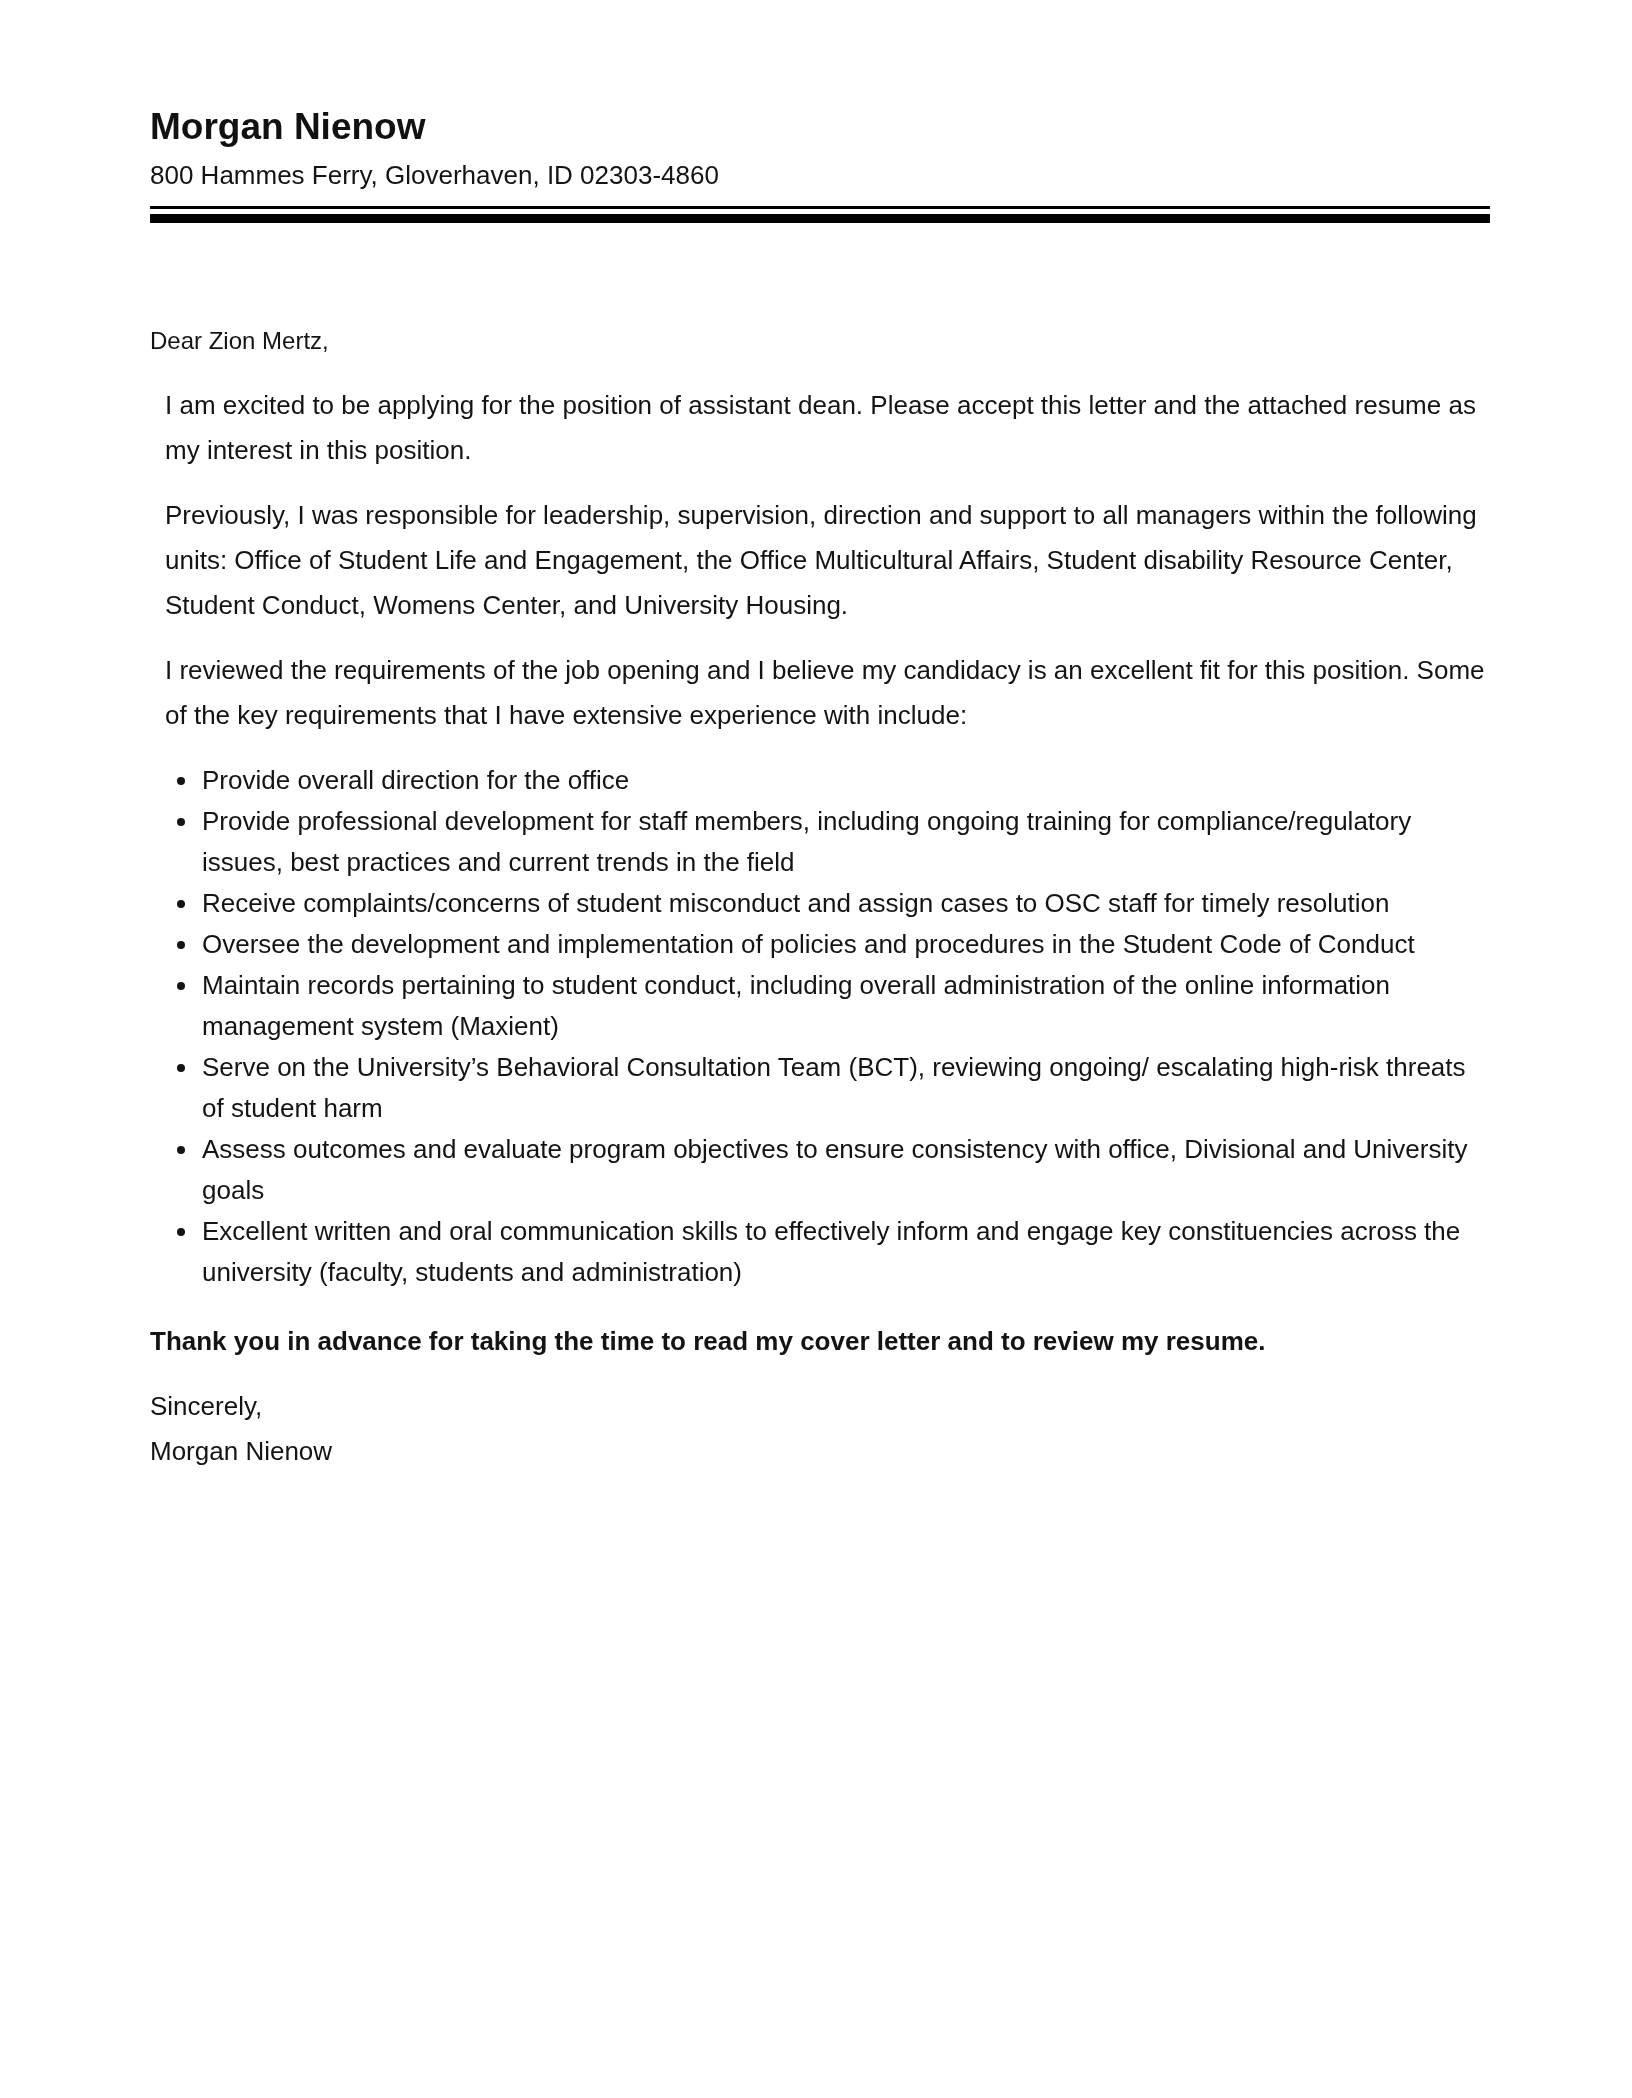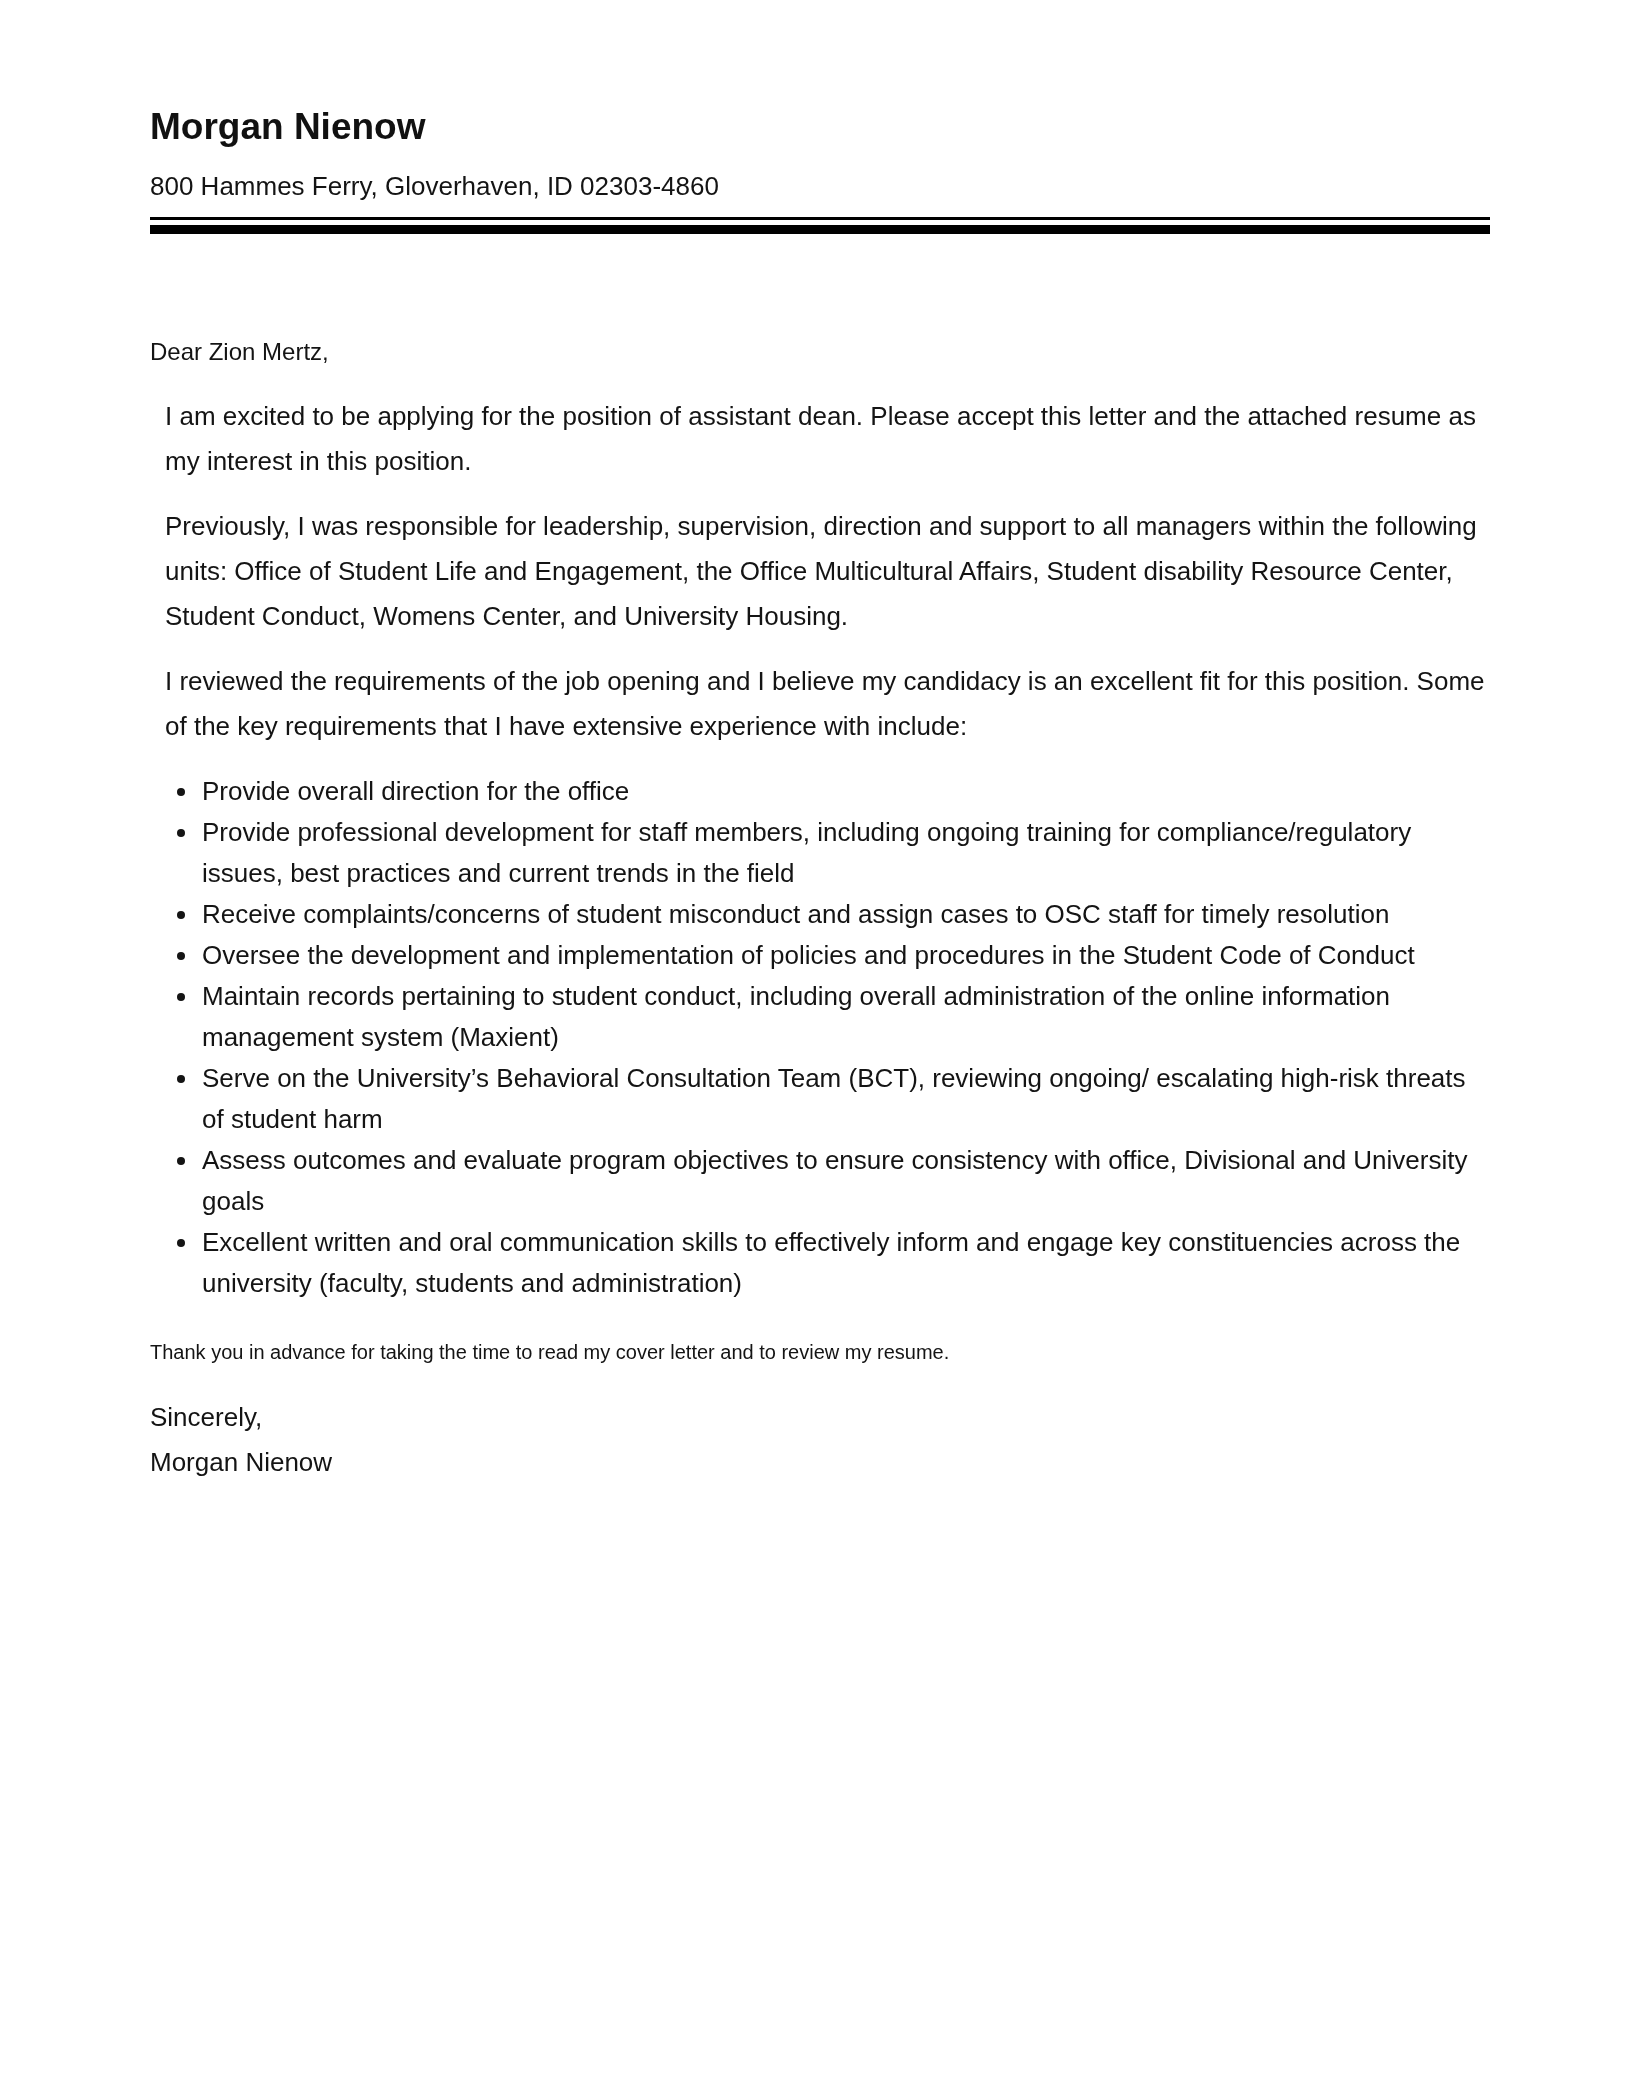--- a/index.html
+++ b/index.html
@@ -22,21 +22,21 @@
     box-sizing: border-box;
   }
   .sender-name {
     margin: 0;
     font-size: 37px;
     line-height: 48px;
     font-weight: 700;
     color: #111111;
   }
   .sender-address {
-    margin-top: 13px;
+    margin-top: 2px;
     font-size: 26px;
     line-height: 45px;
   }
   .header-divider {
     margin-top: 8px;
     border-top: 3px solid #000000;
     height: 5px;
     border-bottom: 9px solid #000000;
     width: 100%;
   }
@@ -55,23 +55,23 @@
     margin: 22px 0 8px 0;
     padding: 0 0 0 50px;
   }
   ul.req-list li {
     font-size: 26px;
     line-height: 41px;
     padding-left: 2px;
   }
   .closing-emphasis {
     margin: 26px 0 0 0;
-    font-size: 20px;
+    font-size: 26px;
     line-height: 45px;
-    font-weight: 400;
+    font-weight: 700;
   }
   .signoff-block {
     margin: 20px 0 0 0;
     font-size: 26px;
     line-height: 45px;
   }
 </style>
 </head>
 <body>
 

